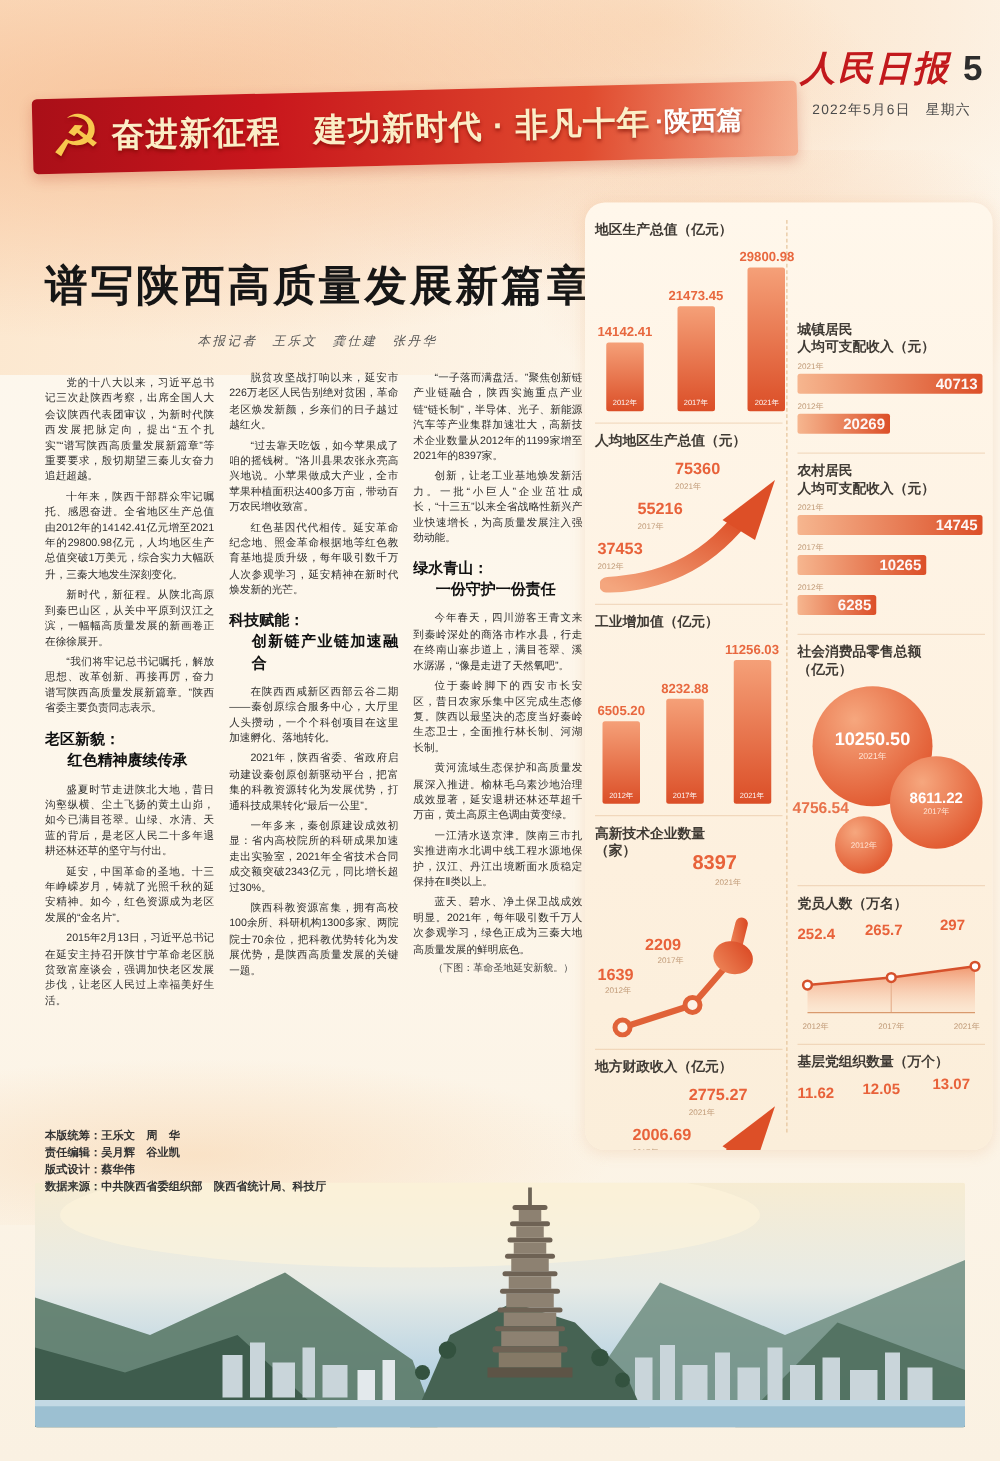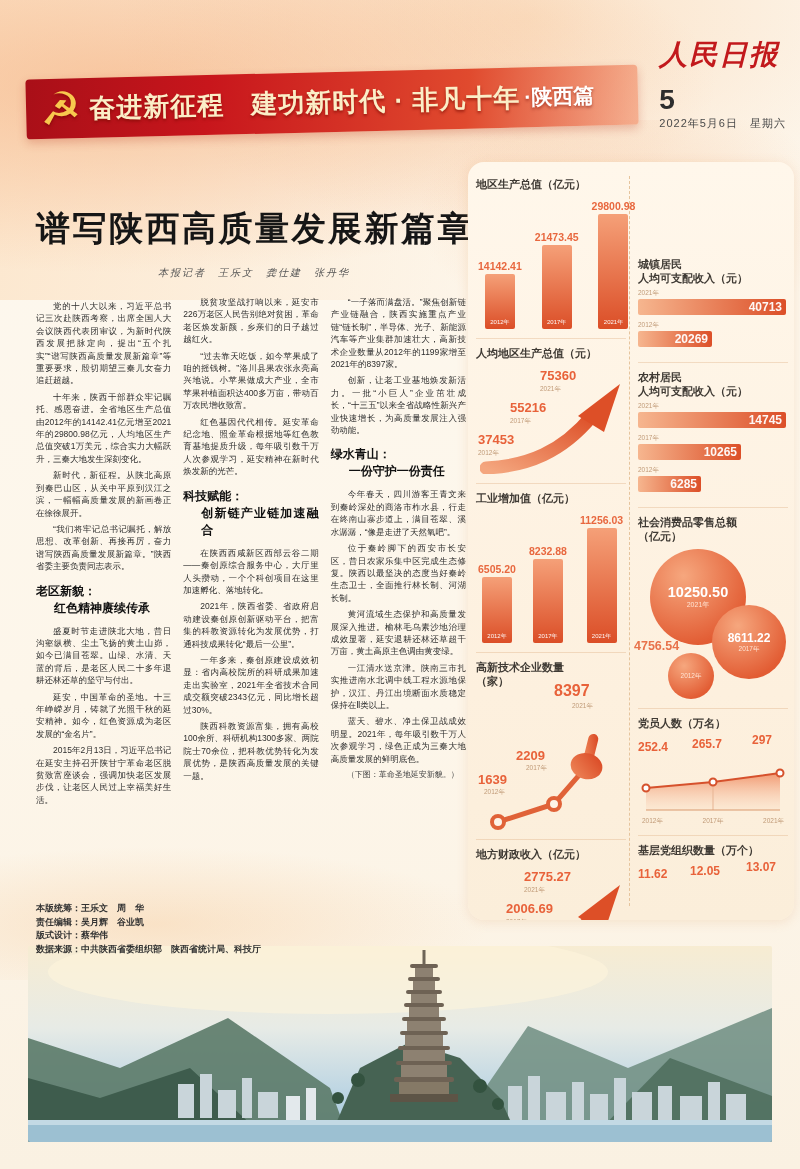--- a/index.html
+++ b/index.html
@@ -10,25 +10,25 @@
   .sw1{position:absolute;left:0;top:0;width:800px;height:300px;pointer-events:none;
        background:radial-gradient(ellipse at 16% 28%, rgba(243,160,104,.50), transparent 62%),
                   radial-gradient(ellipse at 66% 6%, rgba(248,198,150,.45), transparent 55%),
                   linear-gradient(100deg, rgba(252,228,200,.85), rgba(255,255,255,0) 70%);}
   .sw2{position:absolute;left:380px;top:120px;width:420px;height:240px;pointer-events:none;
        background:radial-gradient(ellipse at 60% 40%, rgba(244,176,124,.35), transparent 60%);}
   .sw3{position:absolute;left:0;top:840px;width:520px;height:140px;pointer-events:none;
        background:radial-gradient(ellipse at 30% 60%, rgba(247,205,160,.45), transparent 65%);}
   
   .masthead{position:absolute;right:14px;top:36px;text-align:right;z-index:4;}
-  .mast-row{display:flex;align-items:baseline;justify-content:flex-end;gap:10px;flex-direction:column;}
+  .mast-row{display:flex;align-items:baseline;justify-content:flex-end;gap:10px;}
   .paper-name{font-family:"DejaVu Serif","Liberation Serif",serif;font-weight:bold;font-style:italic;
               font-size:28px;color:#c2191c;letter-spacing:2px;}
   .page-num{font-size:28px;font-weight:bold;color:#2d2d2d;font-style:normal;}
-  .date-line{font-size:11px;color:#4a4a4a;margin-top:0;letter-spacing:1px;}
+  .date-line{font-size:11px;color:#4a4a4a;margin-top:6px;letter-spacing:1px;text-align:center;}
   
   .banner{position:absolute;left:26px;top:72px;width:612px;height:60px;transform:rotate(-1.4deg);
           background:linear-gradient(95deg,#a90f18 0%,#c8161c 30%,#e04a2e 72%,rgba(240,130,90,.55) 100%);
           border-radius:4px;display:flex;align-items:center;box-shadow:0 4px 10px rgba(180,40,20,.25);z-index:3;}
   .emblem{font-size:46px;color:#f8c84e;margin:0 8px 0 14px;line-height:1;text-shadow:0 2px 3px rgba(110,0,0,.55);}
   .banner-title{font-size:26px;font-weight:bold;color:#fbeec7;letter-spacing:1px;white-space:nowrap;
                 text-shadow:0 2px 3px rgba(120,10,0,.65);}
   .banner-edition{font-size:21px;color:#ffffff;font-weight:bold;margin-left:4px;white-space:nowrap;
                 text-shadow:0 2px 3px rgba(120,10,0,.5);}
   
@@ -290,21 +290,21 @@
                 </linearGradient>
               </defs>
             <path d="M6,98 C48,96 82,82 112,46" stroke="url(#ag2)" stroke-width="13" fill="none" stroke-linecap="round"></path>
             <path d="M98,46 L140,14 L124,62 Z" fill="#dd4f27"></path>
           </svg>
 
           <div class="step" style="left:30px;top:34px">
             <span class="num">2006.69</span>
             <span class="yr">2017年</span>
           </div>
-          <div class="step" style="left:48px;top:2px">
+          <div class="step" style="left:75px;top:2px">
             <span class="num">2775.27</span>
             <span class="yr">2021年</span>
           </div>
         </div>
       </div>
     </div>
 
     <div class="sb-right">
 
       <div>

